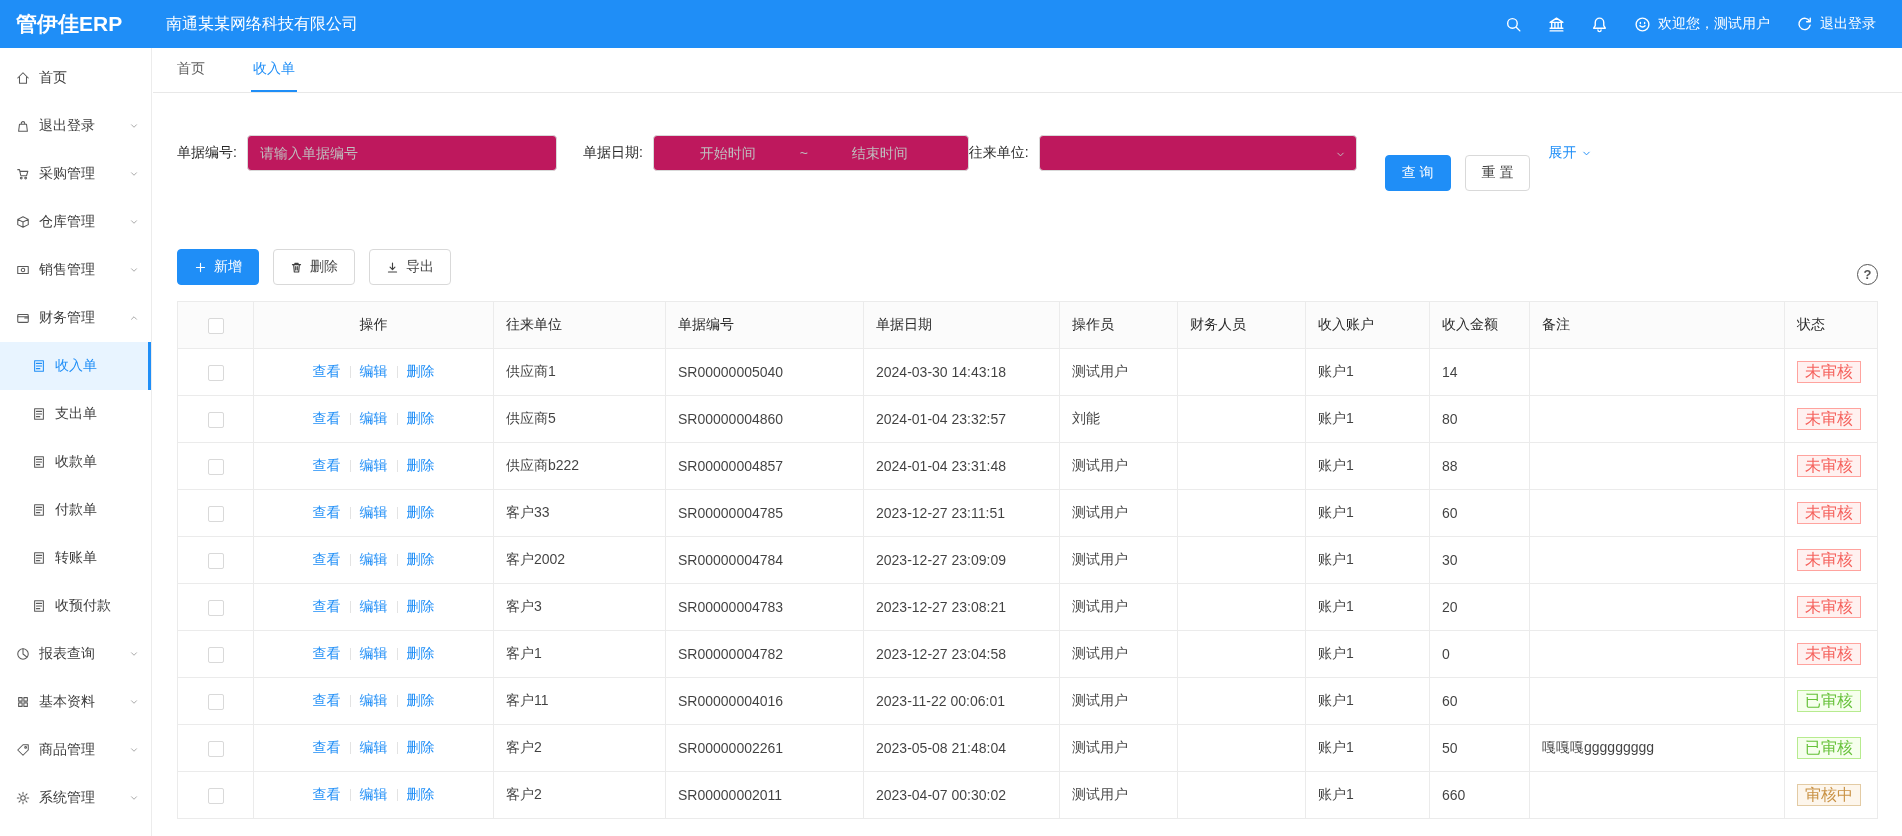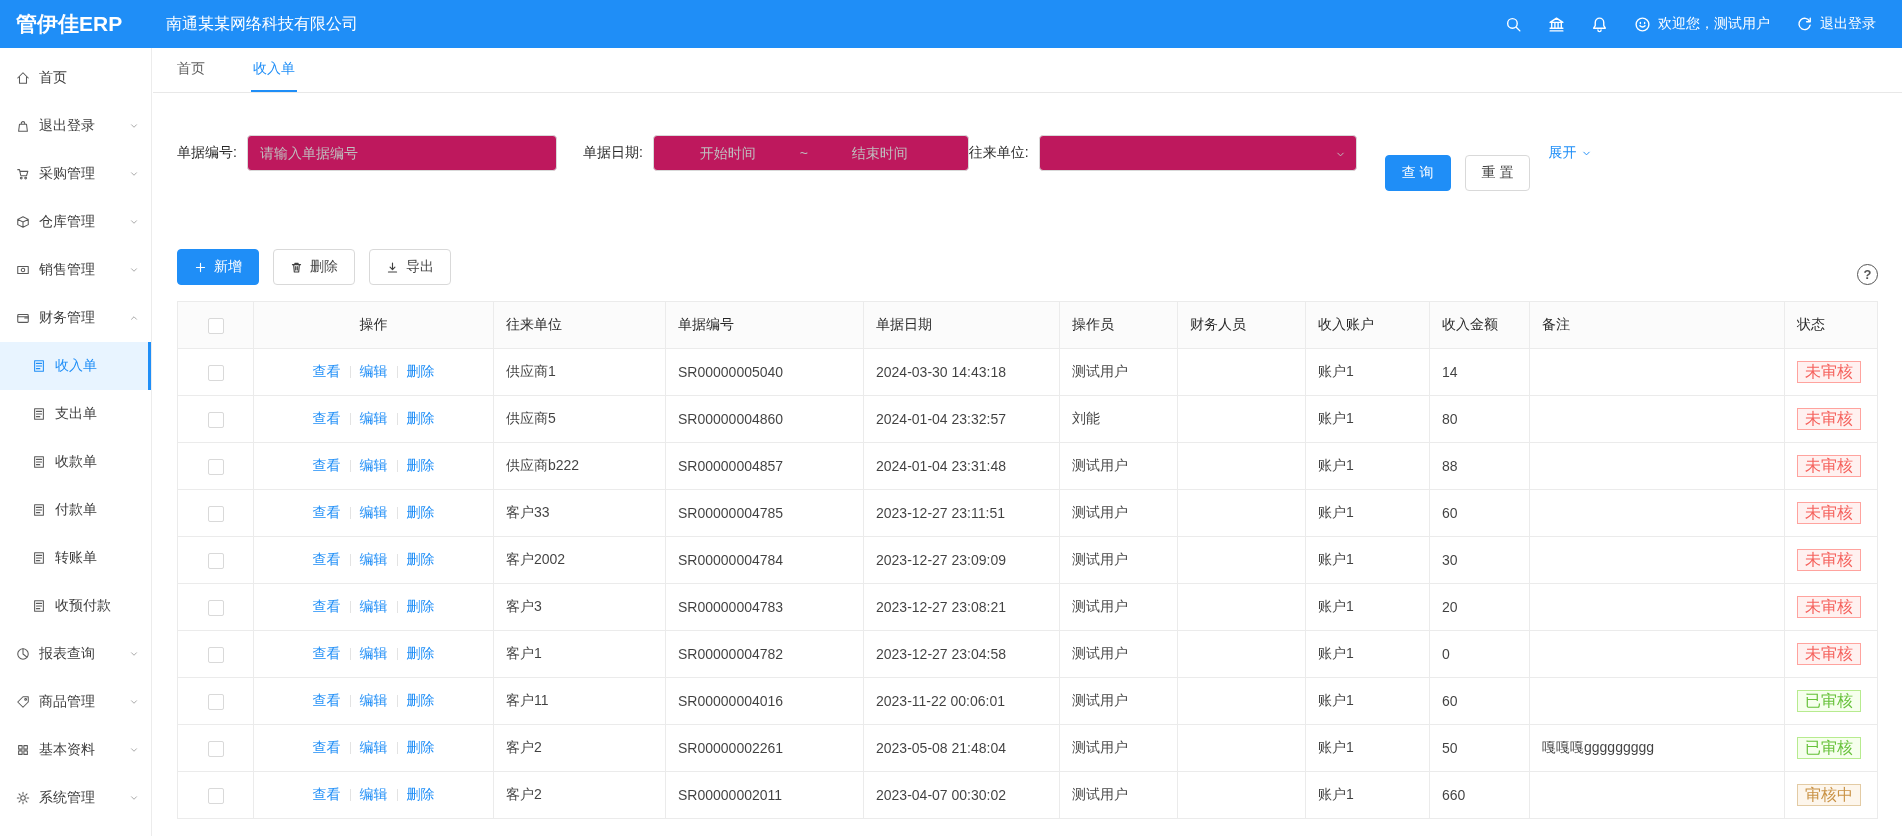--- a/index.html
+++ b/index.html
@@ -228,36 +228,36 @@
         <circle cx="8" cy="8" r="6"></circle>
         <path d="M8 8 V2 M8 8 L12.5 11.5"></path>
       </svg>
     <span>报表查询</span>
     <svg class="ic chev" viewBox="0 0 16 16">
         <polyline points="4 6 8 10 12 6"></polyline>
       </svg>
   </div>
   <div class="side-item">
     <svg class="ic" viewBox="0 0 16 16">
-        <path d="M2 8 L8 2 H14 V8 L8 14 Z"></path>
-        <circle cx="11" cy="5" r="1"></circle>
-      </svg>
-    <span>商品管理</span>
-    <svg class="ic chev" viewBox="0 0 16 16">
-        <polyline points="4 6 8 10 12 6"></polyline>
-      </svg>
-  </div>
-  <div class="side-item">
-    <svg class="ic" viewBox="0 0 16 16">
         <rect x="3" y="3" width="4" height="4"></rect>
         <rect x="9" y="3" width="4" height="4"></rect>
         <rect x="3" y="9" width="4" height="4"></rect>
         <rect x="9" y="9" width="4" height="4"></rect>
       </svg>
     <span>基本资料</span>
+    <svg class="ic chev" viewBox="0 0 16 16">
+        <polyline points="4 6 8 10 12 6"></polyline>
+      </svg>
+  </div>
+  <div class="side-item">
+    <svg class="ic" viewBox="0 0 16 16">
+        <path d="M2 8 L8 2 H14 V8 L8 14 Z"></path>
+        <circle cx="11" cy="5" r="1"></circle>
+      </svg>
+    <span>商品管理</span>
     <svg class="ic chev" viewBox="0 0 16 16">
         <polyline points="4 6 8 10 12 6"></polyline>
       </svg>
   </div>
   <div class="side-item">
     <svg class="ic" viewBox="0 0 16 16">
         <circle cx="8" cy="8" r="2.6"></circle>
         <path d="M8 1.5 V3.5 M8 12.5 V14.5 M1.5 8 H3.5 M12.5 8 H14.5 M3.4 3.4 L4.8 4.8 M11.2 11.2 L12.6 12.6 M12.6 3.4 L11.2 4.8 M4.8 11.2 L3.4 12.6"></path>
       </svg>
     <span>系统管理</span>

